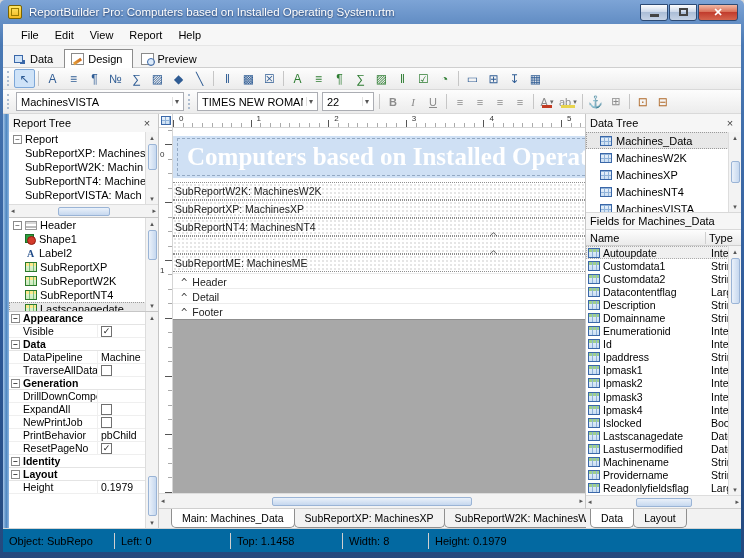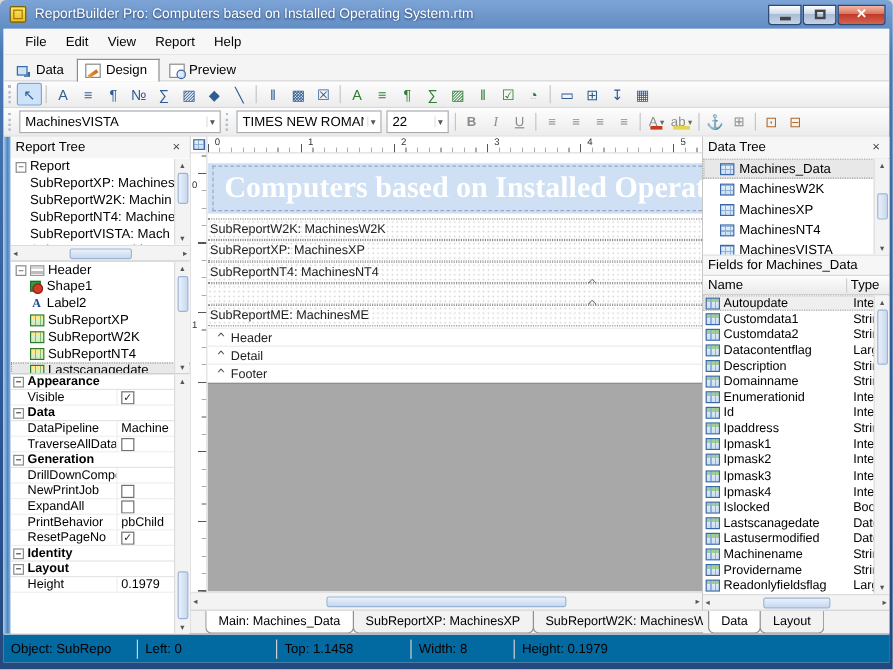--- a/index.html
+++ b/index.html
@@ -442,27 +442,27 @@
               <span class="exp">−</span>
               <span>Generation</span>
             </div>
             <div class="prow">
               <span class="plabel">DrillDownCompone</span>
               <span class="pval">
                 <span></span>
               </span>
             </div>
             <div class="prow">
+              <span class="plabel">ExpandAll</span>
+              <span class="pval">
+                <span class="chk"></span>
+              </span>
+            </div>
+            <div class="prow">
               <span class="plabel">NewPrintJob</span>
-              <span class="pval">
-                <span class="chk"></span>
-              </span>
-            </div>
-            <div class="prow">
-              <span class="plabel">ExpandAll</span>
               <span class="pval">
                 <span class="chk"></span>
               </span>
             </div>
             <div class="prow">
               <span class="plabel">PrintBehavior</span>
               <span class="pval">
                 <span>pbChild</span>
               </span>
             </div>

